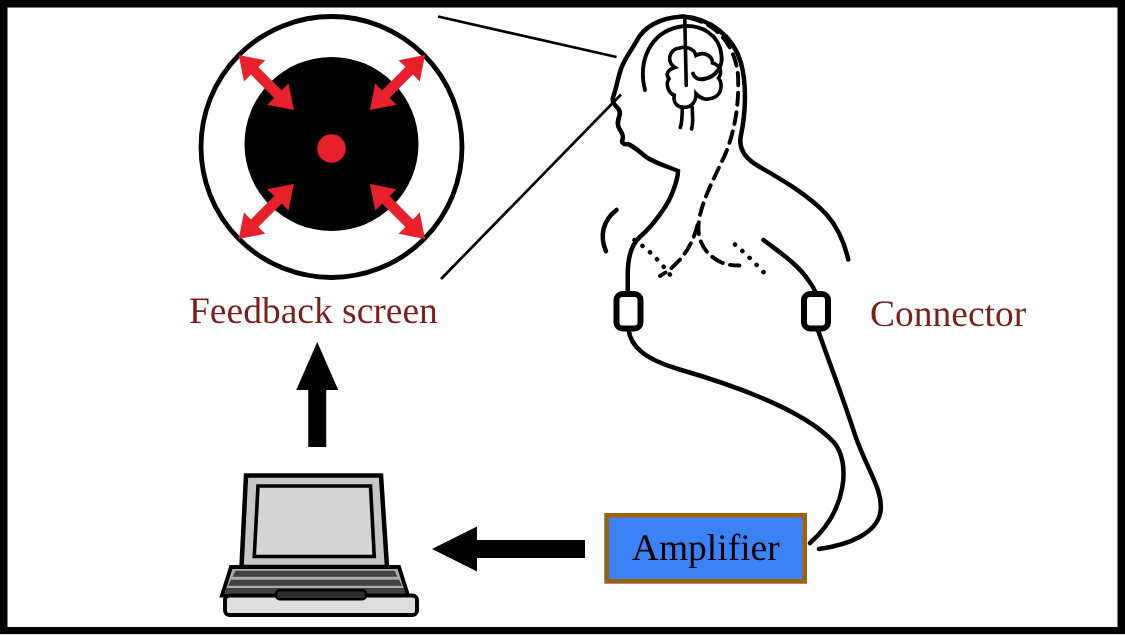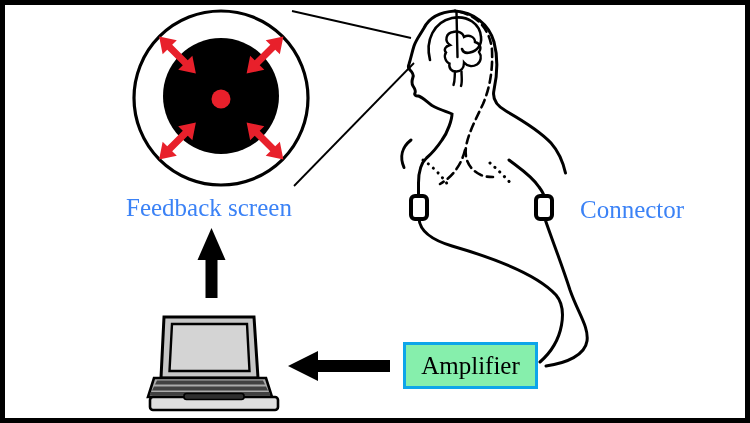--- a/index.html
+++ b/index.html
@@ -6,32 +6,32 @@
   .stage{
     position:relative;
     width:750px;height:423px;
     background:#ffffff;
     overflow:hidden;
     font-family:"Liberation Serif","DejaVu Serif",serif;
   }
   .stage svg{position:absolute;left:0;top:0;}
   .diagram-label{
     position:absolute;
-    color:#3b82f6;
+    color:#7f1d1d;
     font-size:25px;
     line-height:1;
     white-space:nowrap;
   }
   .amp-box{
     position:absolute;
     left:403px;top:342px;
     width:135px;height:47px;
     box-sizing:border-box;
-    border:3px solid #0ea5e9;
-    background:#86efac;
+    border:3px solid #a16207;
+    background:#3b82f6;
     display:flex;align-items:center;justify-content:center;
     font-size:25px;
     color:#000;
   }
 </style>
 </head>
 <body>
 
 <div class="stage">
 

